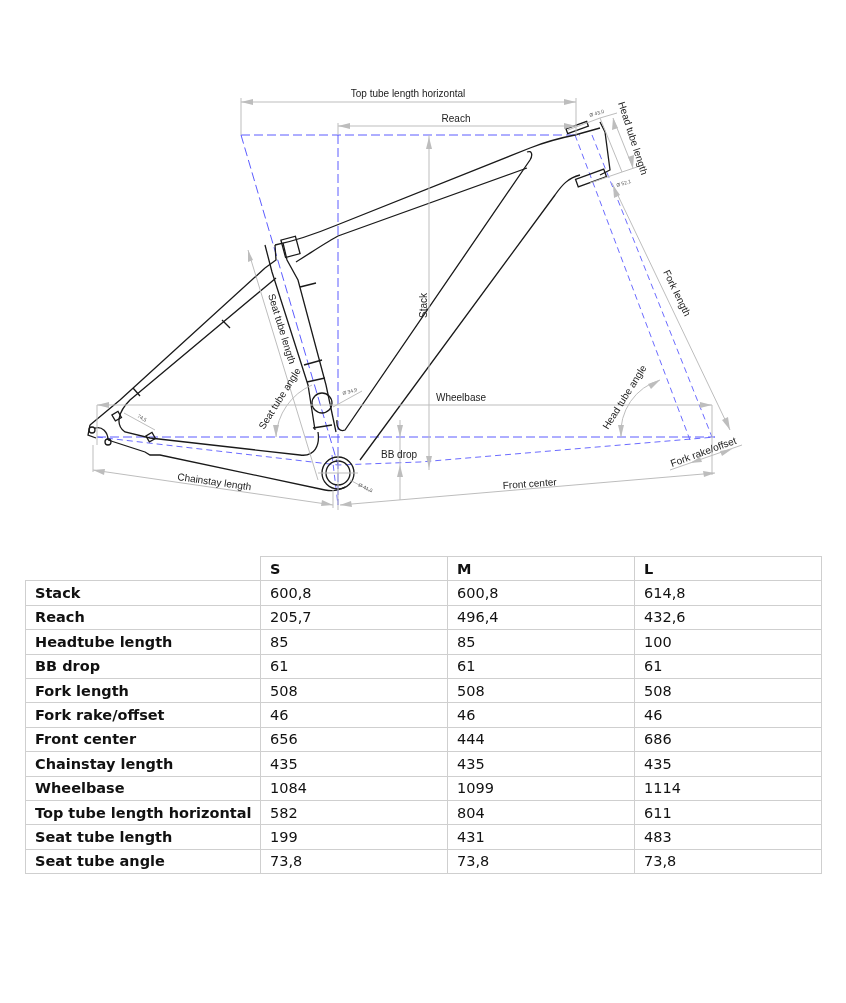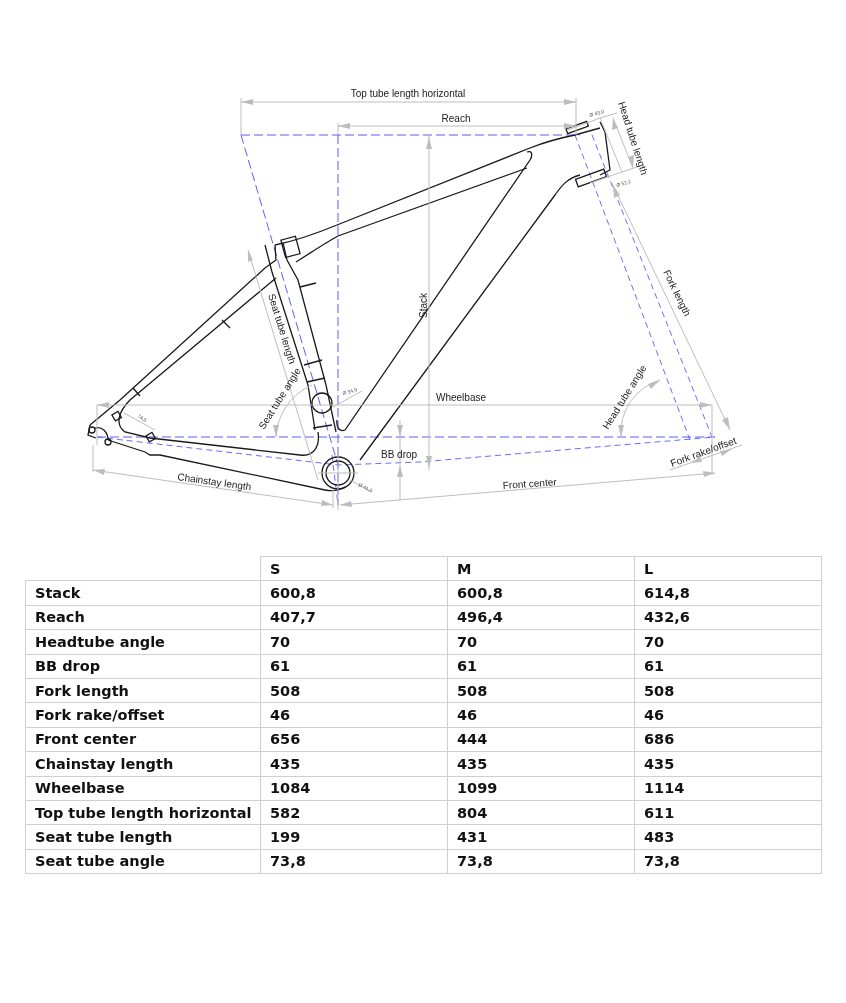--- a/index.html
+++ b/index.html
@@ -8,21 +8,21 @@
   #diagram text { font-family: "Liberation Sans", sans-serif; fill: #222; }
   .frame { fill: none; stroke: #1a1a1a; stroke-width: 1.3; }
   .dim { fill: none; stroke: #bdbdbd; stroke-width: 1; }
   .arr { fill: #bdbdbd; }
   .cl { fill: none; stroke: #4a4aff; stroke-width: 0.9; stroke-dasharray: 9 4; }
   .cl2 { fill: none; stroke: #5a5aff; stroke-width: 0.9; stroke-dasharray: 6 4; }
   .lbl { font-size: 10px; }
   .tiny { font-size: 5px; fill: #555 !important; }
 
   #geo-table { position: absolute; left: 25px; top: 556px; border-collapse: collapse; font-family: "DejaVu Sans", sans-serif; }
-  #geo-table td { border: 1px solid #cfcfcf; height: 23.4px; padding: 0 0 0 9px; font-size: 14.5px; color: #111; vertical-align: middle; white-space: nowrap; font-weight: bold; }
+  #geo-table td { border: 1px solid #cfcfcf; height: 23.4px; padding: 0 0 0 9px; font-size: 14.5px; color: #111; vertical-align: middle; white-space: nowrap; }
   #geo-table td.lab { width: 225px; font-weight: bold; }
   #geo-table td.val { width: 177px; }
   #geo-table tr.head td { font-weight: bold; }
   #geo-table tr.head td.corner { border-top: none; border-left: none; }
 </style>
 </head>
 <body>
 
 <svg id="diagram" viewBox="0 0 846 540" xmlns="http://www.w3.org/2000/svg">
 
@@ -177,29 +177,29 @@
     <td class="val">L</td>
   </tr>
   <tr>
         <td class="lab">Stack</td>
         <td class="val">600,8</td>
         <td class="val">600,8</td>
         <td class="val">614,8</td>
       </tr>
   <tr>
         <td class="lab">Reach</td>
-        <td class="val">407,7</td>
+        <td class="val">205,7</td>
         <td class="val">496,4</td>
         <td class="val">432,6</td>
       </tr>
   <tr>
-        <td class="lab">Headtube angle</td>
-        <td class="val">70</td>
-        <td class="val">70</td>
-        <td class="val">70</td>
+        <td class="lab">Headtube length</td>
+        <td class="val">85</td>
+        <td class="val">85</td>
+        <td class="val">100</td>
       </tr>
   <tr>
         <td class="lab">BB drop</td>
         <td class="val">61</td>
         <td class="val">61</td>
         <td class="val">61</td>
       </tr>
   <tr>
         <td class="lab">Fork length</td>
         <td class="val">508</td>

